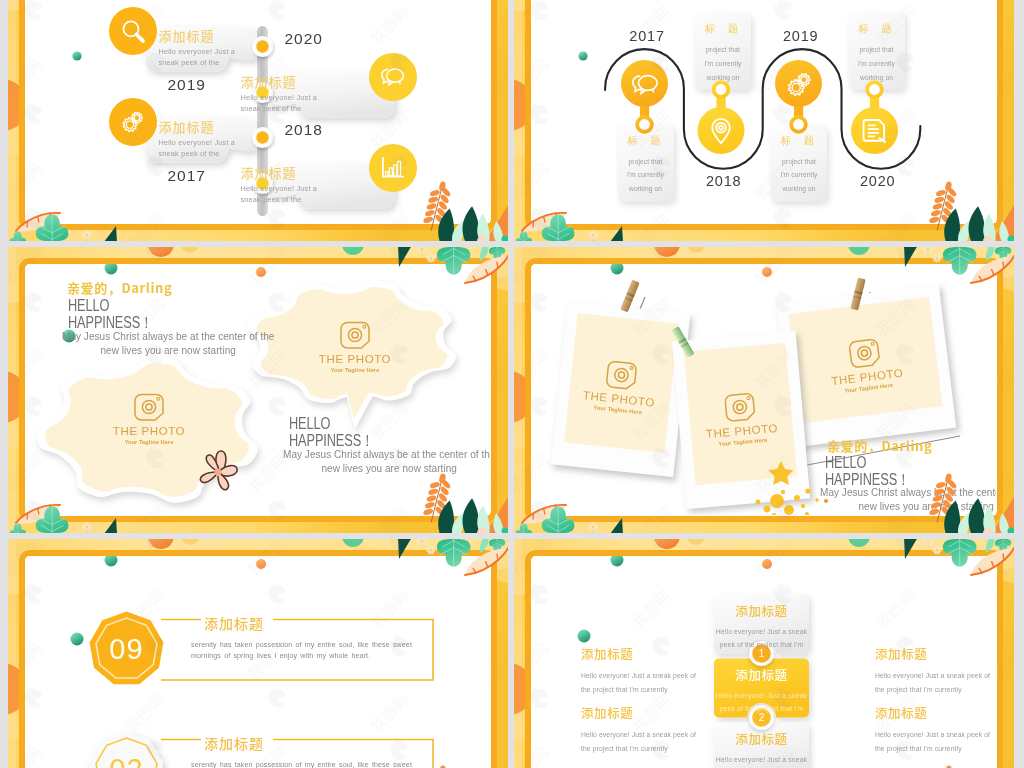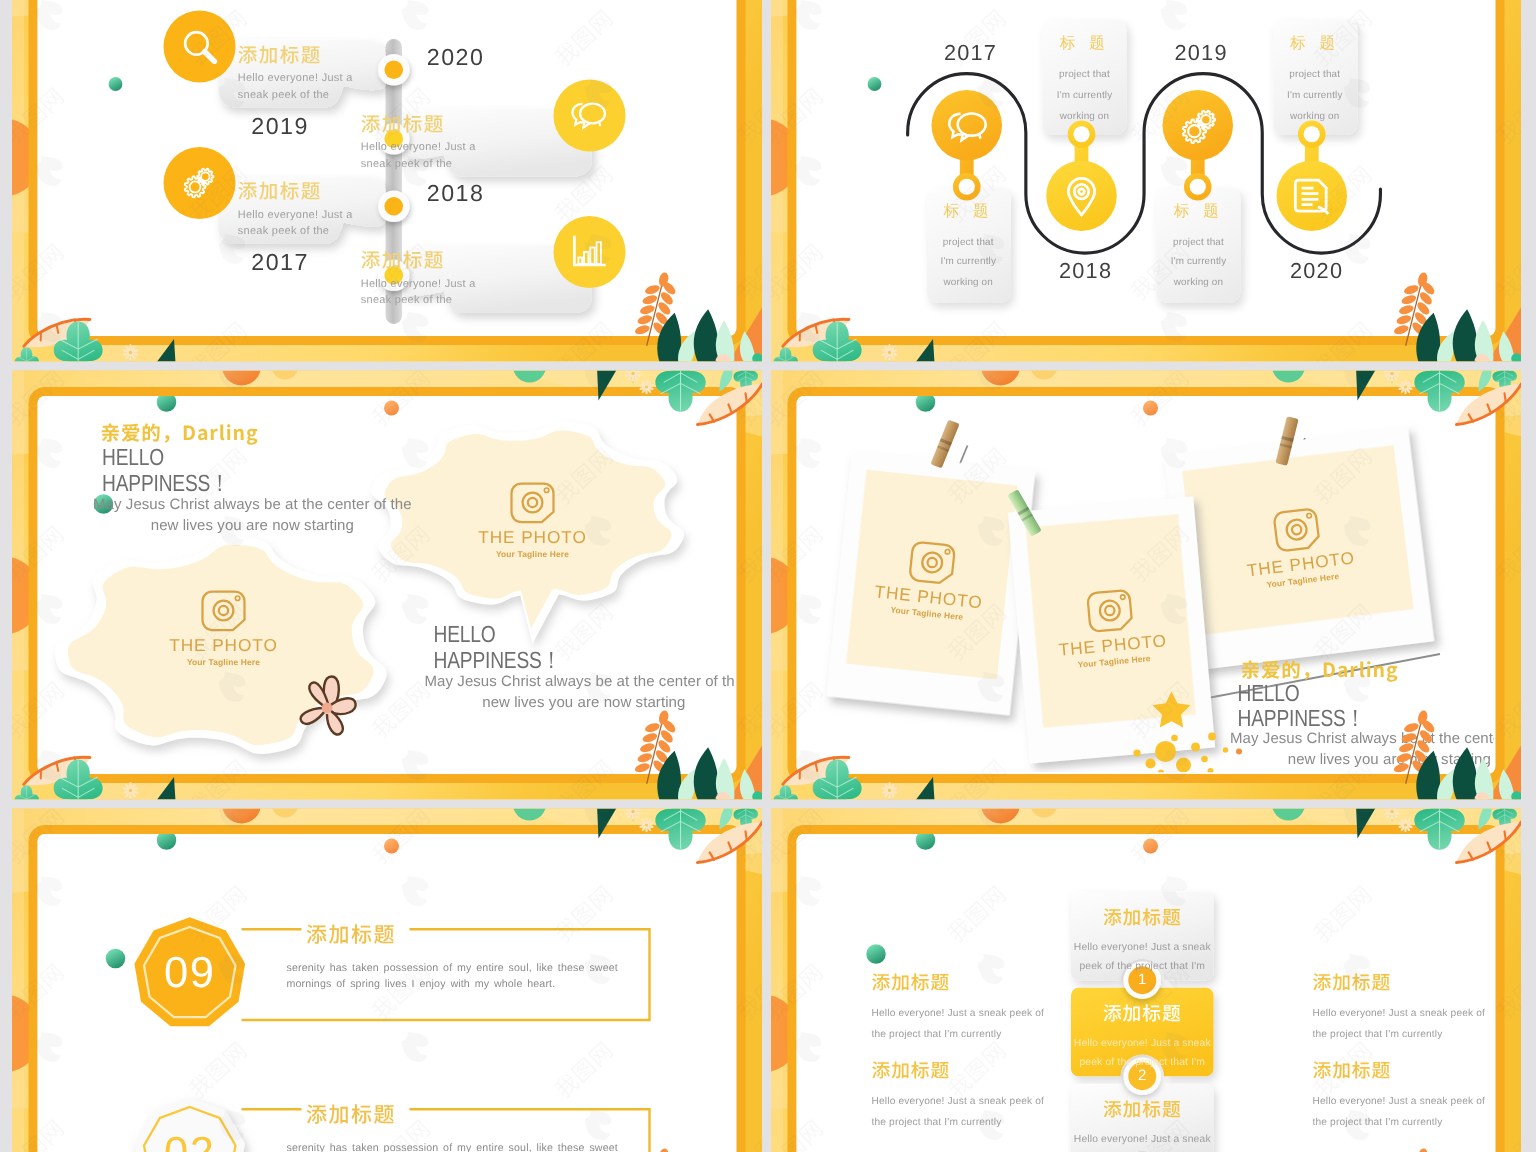--- a/index.html
+++ b/index.html
@@ -30,21 +30,21 @@
   #s1 .yr{position:absolute;font-size:15.5px;color:#3f3f3f;letter-spacing:1px;z-index:6;
      font-family:"Liberation Sans",sans-serif;}
 
   
   #s2 .s2bg{position:absolute;left:0;top:0;z-index:3;}
   #s2 .s2txt{position:absolute;left:0;top:0;}
   #s2 .s2card{position:absolute;width:56px;height:77px;border-radius:7px;z-index:2;
      background:linear-gradient(150deg,#fdfdfd 0%,#f4f4f4 55%,#e9e9e9 100%);
      box-shadow:2px 3px 6px rgba(0,0,0,.13);text-align:center;}
   #s2 .s2card .t{margin-top:9px;font-size:10.5px;letter-spacing:3px;color:#f3cb5e;
-     font-family:Liberation Sans, sans-serif;font-weight:500;}
+     font-family:Liberation Mono, monospace;font-weight:500;}
   #s2 .s2card .b{margin-top:7px;font-size:6.6px;line-height:2.1;color:#9d9d9d;letter-spacing:.1px;}
   #s2 .s2ico{position:absolute;width:28px;height:28px;z-index:6;}
   #s2 .s2yr{position:absolute;font-size:14.5px;color:#3f3f3f;letter-spacing:.8px;z-index:6;}
 
   
   #s3 .s3bg,#s4 .s4bg{position:absolute;left:0;top:0;}
   #s3 .s3txt,#s4 .s4txt{position:absolute;left:0;top:0;width:465px;height:251px;}
   .kicker{position:absolute;font-size:13px;color:#f0c33f;letter-spacing:.6px;
      font-family:"Noto Sans CJK SC",sans-serif;font-weight:700;white-space:nowrap;}
   .hello{position:absolute;font-size:15.6px;line-height:1.09;color:#6f6f6f;letter-spacing:-0.15px;

